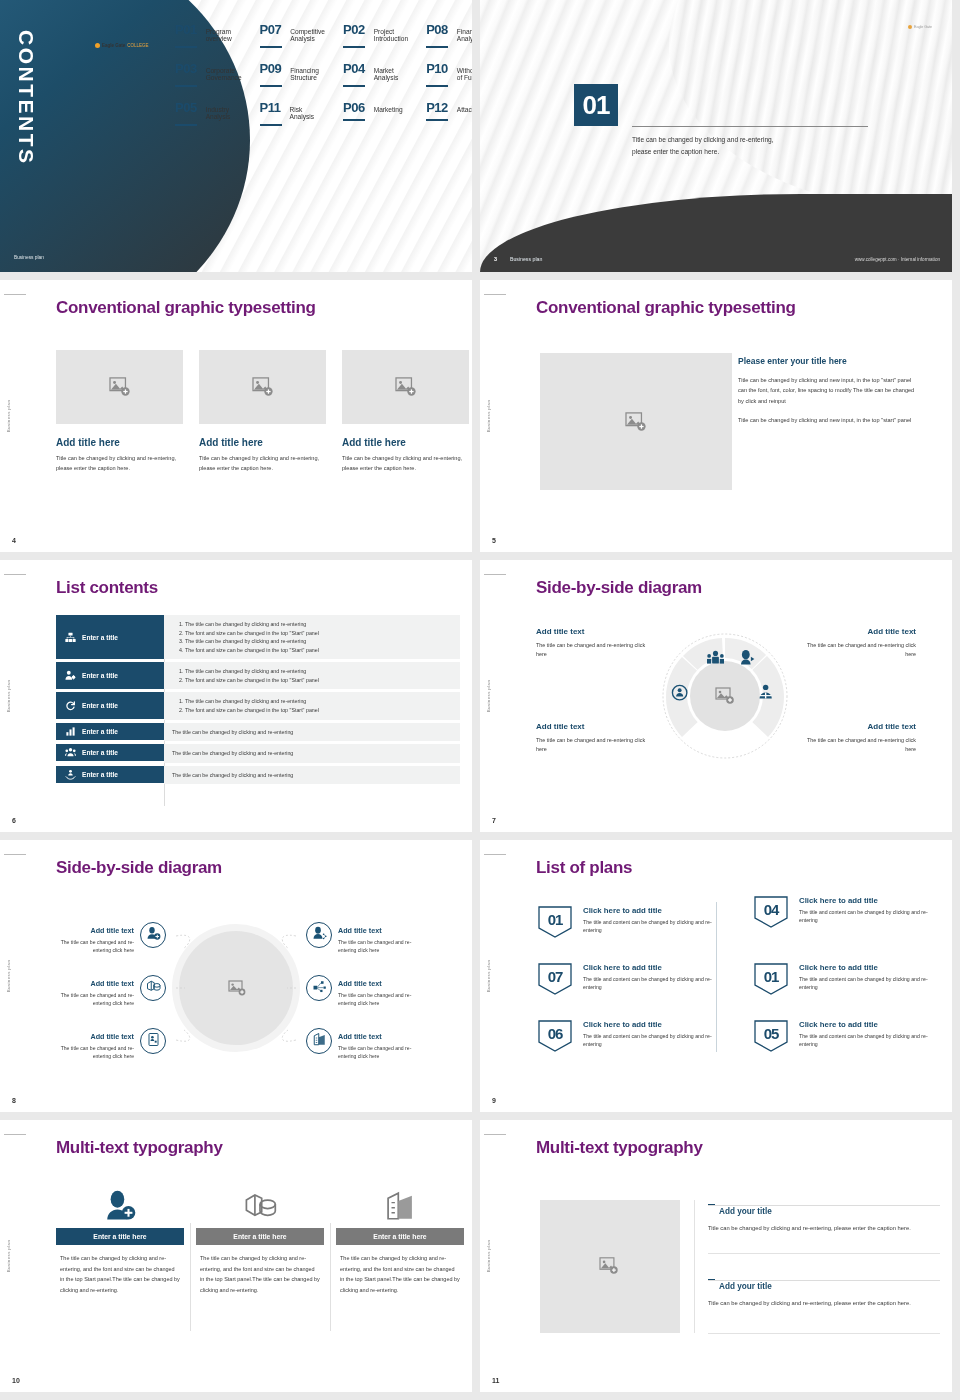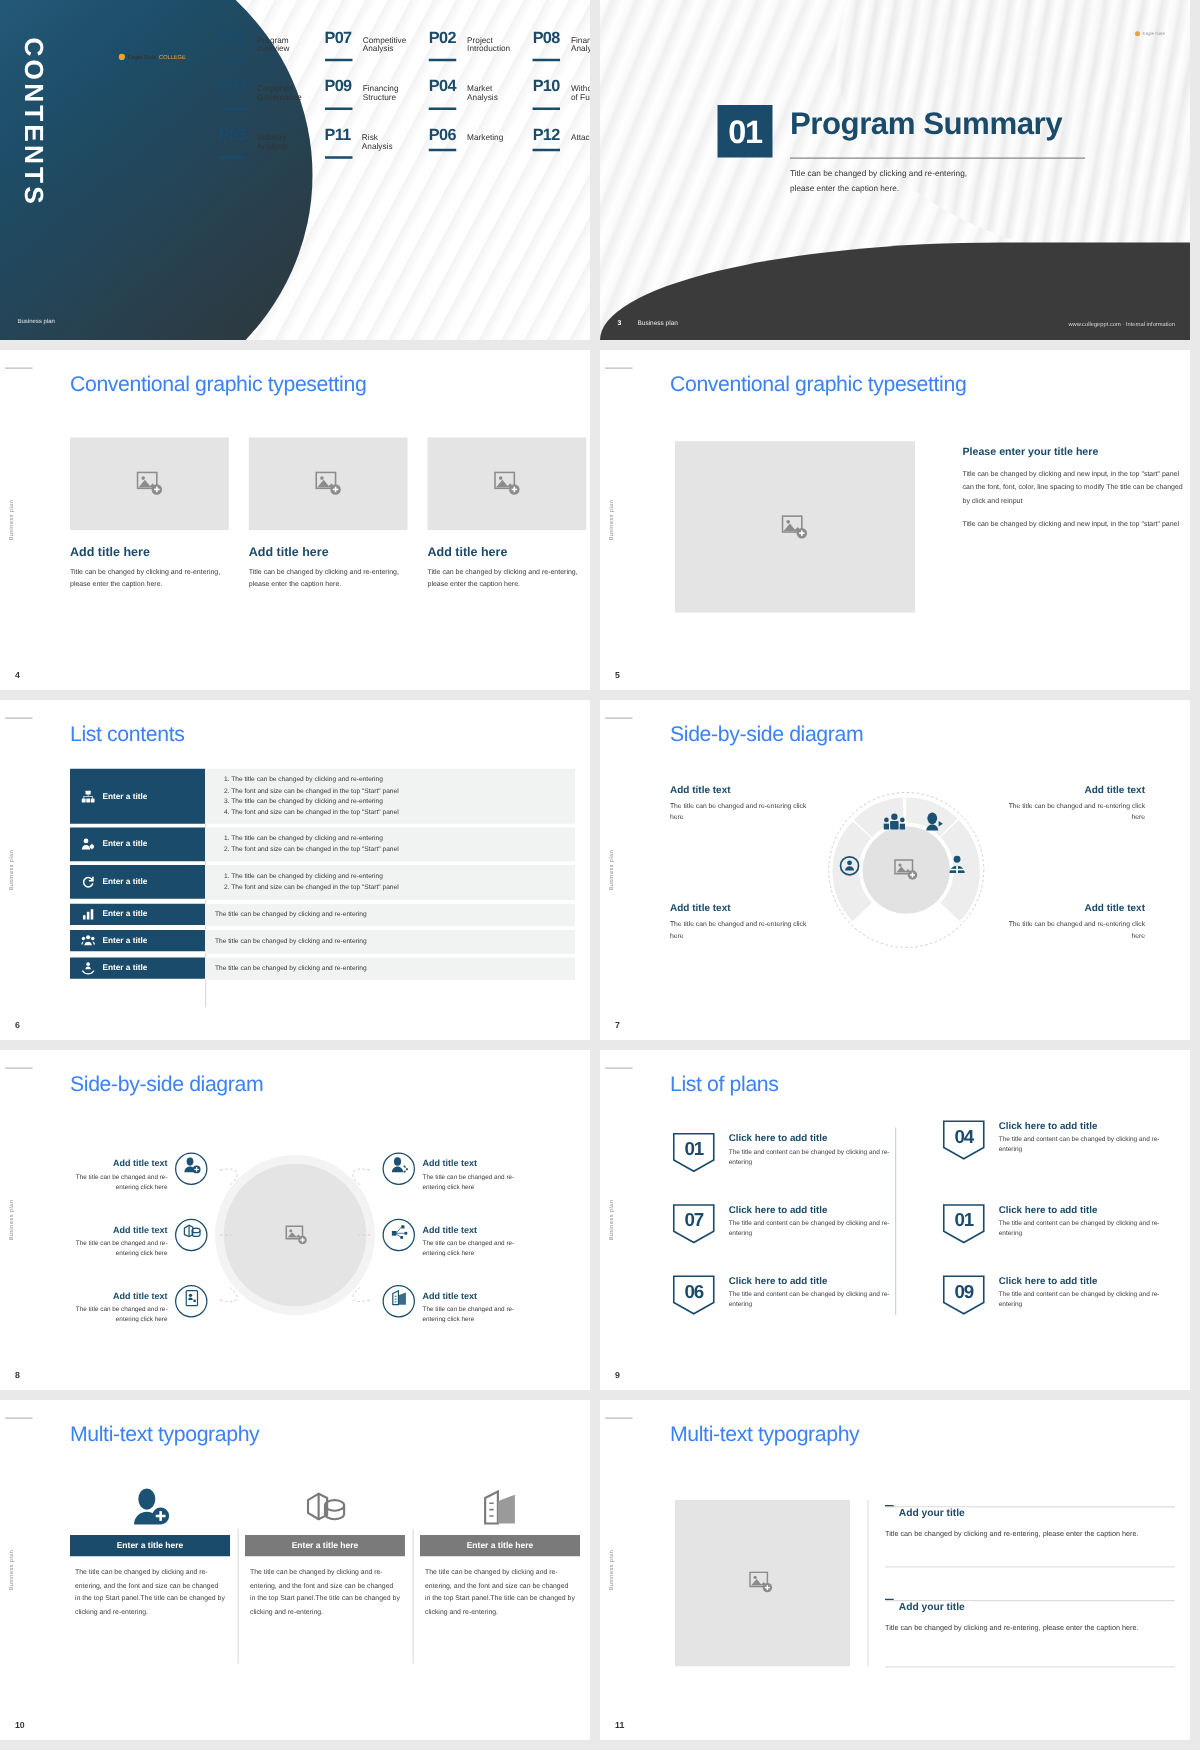--- a/index.html
+++ b/index.html
@@ -24,21 +24,21 @@
   .vlabel {
     position: absolute; left: 6px; top: 50%;
     transform: translateY(-50%) rotate(180deg);
     writing-mode: vertical-rl;
     font-size: 4.4px; color: #888; letter-spacing: .4px;
   }
   .tick { position:absolute; left:4px; top:14px; width:22px; height:1px; background:#bbb; }
   .pagenum { position: absolute; left: 12px; bottom: 8px; font-size: 7px; color: #333; font-weight: bold;}
   .slide-title {
     position: absolute; left: 56px; top: 18px;
-    font-size: 17px; color: #3b82f6; font-weight: 400;
+    font-size: 17px; color: #701a75; font-weight: 700;
     letter-spacing: -0.3px;
   }
 
   
   .s1 { background: #fff; }
   .s1 .swoosh {
     position:absolute; left:-180px; top:-60px; width:430px; height:400px;
     border-radius: 50%;
     background: linear-gradient(140deg, #2e6b8e 0%, #1d4d68 45%, #333 100%);
   }
@@ -123,21 +123,21 @@
   .ph-icon svg { display:block; }
 
   .cards3 { position:absolute; left:56px; top:70px; display:flex; gap:16px; }
   .card3 { width:127px; }
   .card3 .imgbox { height:74px; }
   .card3 h4 { margin-top:13px; font-size:10px; }
   .card3 p { margin-top:5px; font-size:5.6px; }
 
   
   .s5-img { position:absolute; left:60px; top:73px; width:192px; height:137px; }
-  .s5-txt { position:absolute; left:290px; top:76px; width:180px; }
+  .s5-txt { position:absolute; left:258px; top:76px; width:180px; }
   .s5-txt h4 { font-size:8.5px; }
   .s5-txt p { font-size:5.6px; margin-top:9px; }
 
   
   .lc { position:absolute; left:56px; top:55px; width:404px; }
   .lc-row { display:flex; margin-bottom:3px; }
   .lc-btn {
     background:#1b4b6b; color:#fff; display:flex; align-items:center; gap:6px;
     padding:0 9px; width:108px; flex:none; font-size:6.6px; font-weight:700;
   }
@@ -294,21 +294,20 @@
   <div class="slide s2">
     <div class="grad"></div>
     <div class="grad2"></div>
     <div class="band-dark"></div>
     <div class="band-blue"></div>
     <div class="logo2">
       <span class="dot"></span>
       <span>Eagle Gate</span>
     </div>
     <div class="num-box">01</div>
-    <div class="sec-title">Program Summary</div>
     <div class="sec-rule"></div>
     <div class="sec-sub" style="white-space:pre-line">Title can be changed by clicking and re-entering,
 please enter the caption here.</div>
     <div class="fnum">3</div>
     <div class="fbp">Business plan</div>
     <div class="fright">www.collegeppt.com · Internal information</div>
   </div>
 
   <div class="slide s4">
     <div class="tick"></div>
@@ -751,21 +750,21 @@
       <div>
         <h4 class="bluehead">Click here to add title</h4>
         <p class="body-txt">The title and content can be changed by clicking and re-entering</p>
       </div>
     </div>
     <div class="plan" style="left:274px;top:180px">
       <div class="badge">
         <svg width="34" height="32" viewBox="0 0 34 32" fill="none" stroke="#1b4b6b" stroke-width="1.3">
             <path d="M1 1 H33 V22 L17 31 L1 22 Z"></path>
           </svg>
-        <span>09</span>
+        <span>05</span>
       </div>
       <div>
         <h4 class="bluehead">Click here to add title</h4>
         <p class="body-txt">The title and content can be changed by clicking and re-entering</p>
       </div>
     </div>
     <div class="pagenum">9</div>
   </div>
 
   <div class="slide s10">

